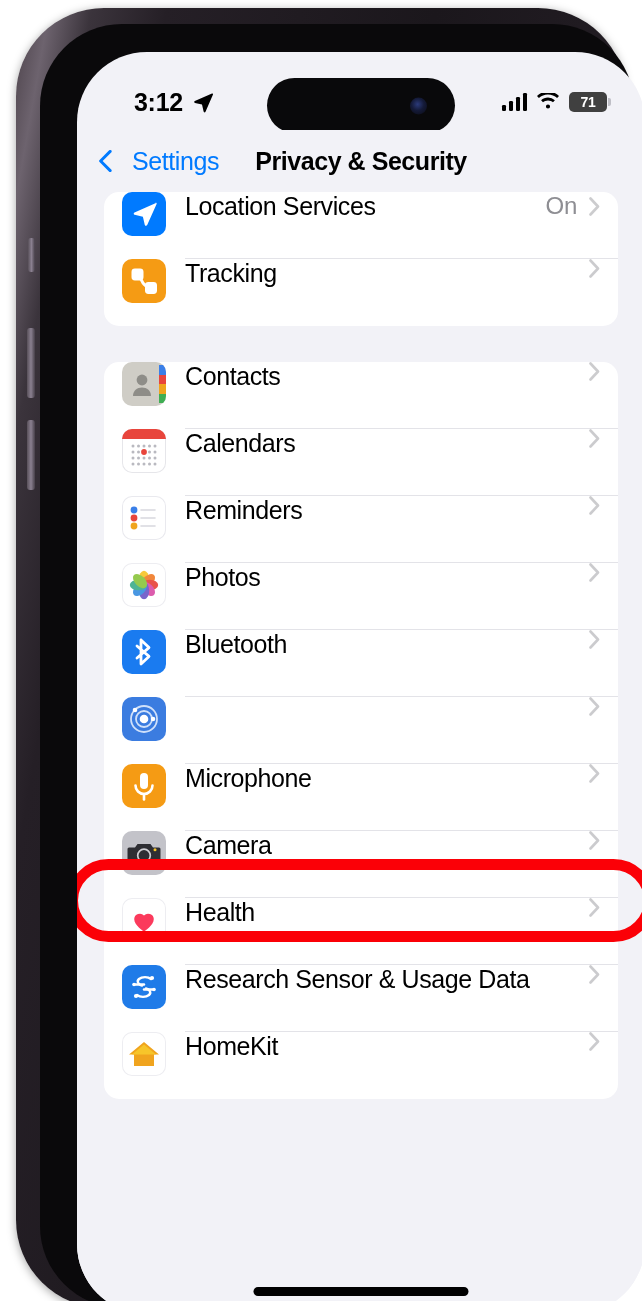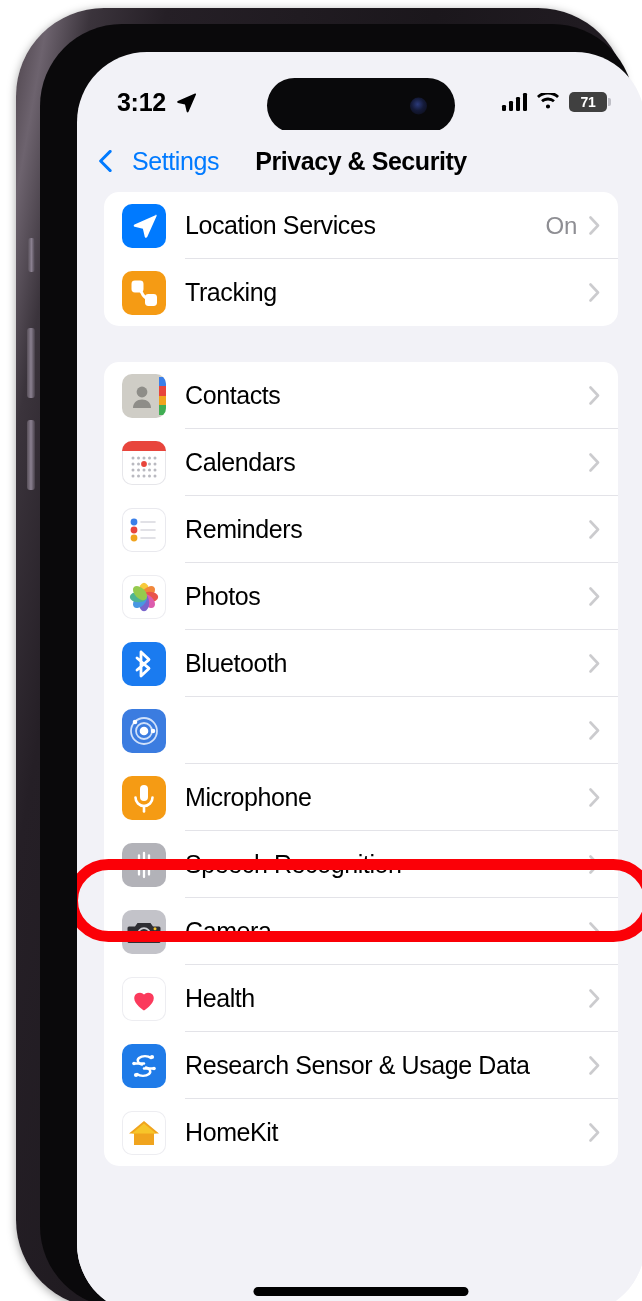--- a/index.html
+++ b/index.html
@@ -39,21 +39,21 @@
   .btn-voldn  { left:11px; top:412px;  width:8px; height:70px; }
   .btn-power  { right:11px; top:372px; width:8px; height:108px;
                 background:linear-gradient(270deg,#585059,#8a8090,#463f48); }
 
   
   .statusbar {
     position:absolute; left:0; top:0; width:568px; height:78px;
     display:flex; align-items:center; justify-content:space-between;
     padding:22px 38px 0 40px;
   }
-  .sb-left { display:flex; align-items:center; gap:9px; }
+  .sb-left { display:flex; align-items:center; gap:9px;margin-left:17px; }
   .sb-time { font-size:25px; font-weight:700; color:#000; letter-spacing:-.3px; }
   .sb-right { display:flex; align-items:center; gap:9px; }
 
   .dynamic-island {
     position:absolute; left:50%; transform:translateX(-50%); top:26px;
     width:188px; height:55px; border-radius:28px;
     background:#09090b;
   }
   .di-lens {
     position:absolute; right:28px; top:50%; transform:translateY(-50%);
@@ -100,21 +100,21 @@
   .content {
     position:absolute; left:0; top:140px; width:568px; height:1122px;
     background:#f2f2f7;
   }
   .group {
     margin:0 27px 36px 27px;
     background:#fff; border-radius:15px; overflow:hidden;
   }
   .group.last { margin-bottom:0; }
   .row {
-    position:relative; display:flex; align-items:center;
+    position:relative; display:flex; align-items:flex-start;
     height:67px; padding-left:18px; cursor:pointer;
   }
   .row .sep {
     position:absolute; left:81px; right:0; bottom:0; height:1px; background:#e3e3e8;
   }
   .row:last-child .sep { display:none; }
   .ic { width:44px; height:44px; border-radius:10px; flex:none; position:relative; overflow:hidden; }
   .label {
     margin-left:19px; font-size:25px; color:#000; letter-spacing:-.4px;
     white-space:nowrap;
@@ -411,42 +411,20 @@
               </span>
               <span class="label">Microphone</span>
               <span class="row-right">
                 <svg class="chev" viewBox="0 0 11 19">
                   <path d="M1.5 1.5 9 9.5l-7.5 8" fill="none" stroke="#8e8e93" stroke-width="2.6" stroke-linecap="round" stroke-linejoin="round"></path>
                 </svg>
               </span>
               <span class="sep"></span>
             </div>
 
-            <div class="row">
-              <span class="ic ic-speech">
-                <svg viewBox="0 0 44 44">
-                  <g stroke="#fff" stroke-width="2.3" stroke-linecap="round">
-                    <path d="M9 21v2"></path>
-                      <path d="M13 18v8"></path>
-                      <path d="M17 12.5v19"></path>
-                    <path d="M22 10v24"></path>
-                      <path d="M27 12.5v19"></path>
-                      <path d="M31 18v8"></path>
-                      <path d="M35 21v2"></path>
-                  </g>
-                </svg>
-              </span>
-              <span class="label">Speech Recognition</span>
-              <span class="row-right">
-                <svg class="chev" viewBox="0 0 11 19">
-                  <path d="M1.5 1.5 9 9.5l-7.5 8" fill="none" stroke="#8e8e93" stroke-width="2.6" stroke-linecap="round" stroke-linejoin="round"></path>
-                </svg>
-              </span>
-              <span class="sep"></span>
-            </div>
 
             <div class="row">
               <span class="ic ic-camera">
                 <svg viewBox="0 0 44 44">
                   <path d="M7 16.5h6l2.5-3.5h13L31 16.5h6a1.5 1.5 0 0 1 1.5 1.5v13.5a1.5 1.5 0 0 1-1.5 1.5H7a1.5 1.5 0 0 1-1.5-1.5V18A1.5 1.5 0 0 1 7 16.5z" fill="#2e2e33"></path>
                   <circle cx="22" cy="24.5" r="6.3" fill="#2e2e33" stroke="#cfcfd4" stroke-width="1.7"></circle>
                   <circle cx="33" cy="18.8" r="1.5" fill="#f7c52a"></circle>
                 </svg>
               </span>
               <span class="label">Camera</span>

